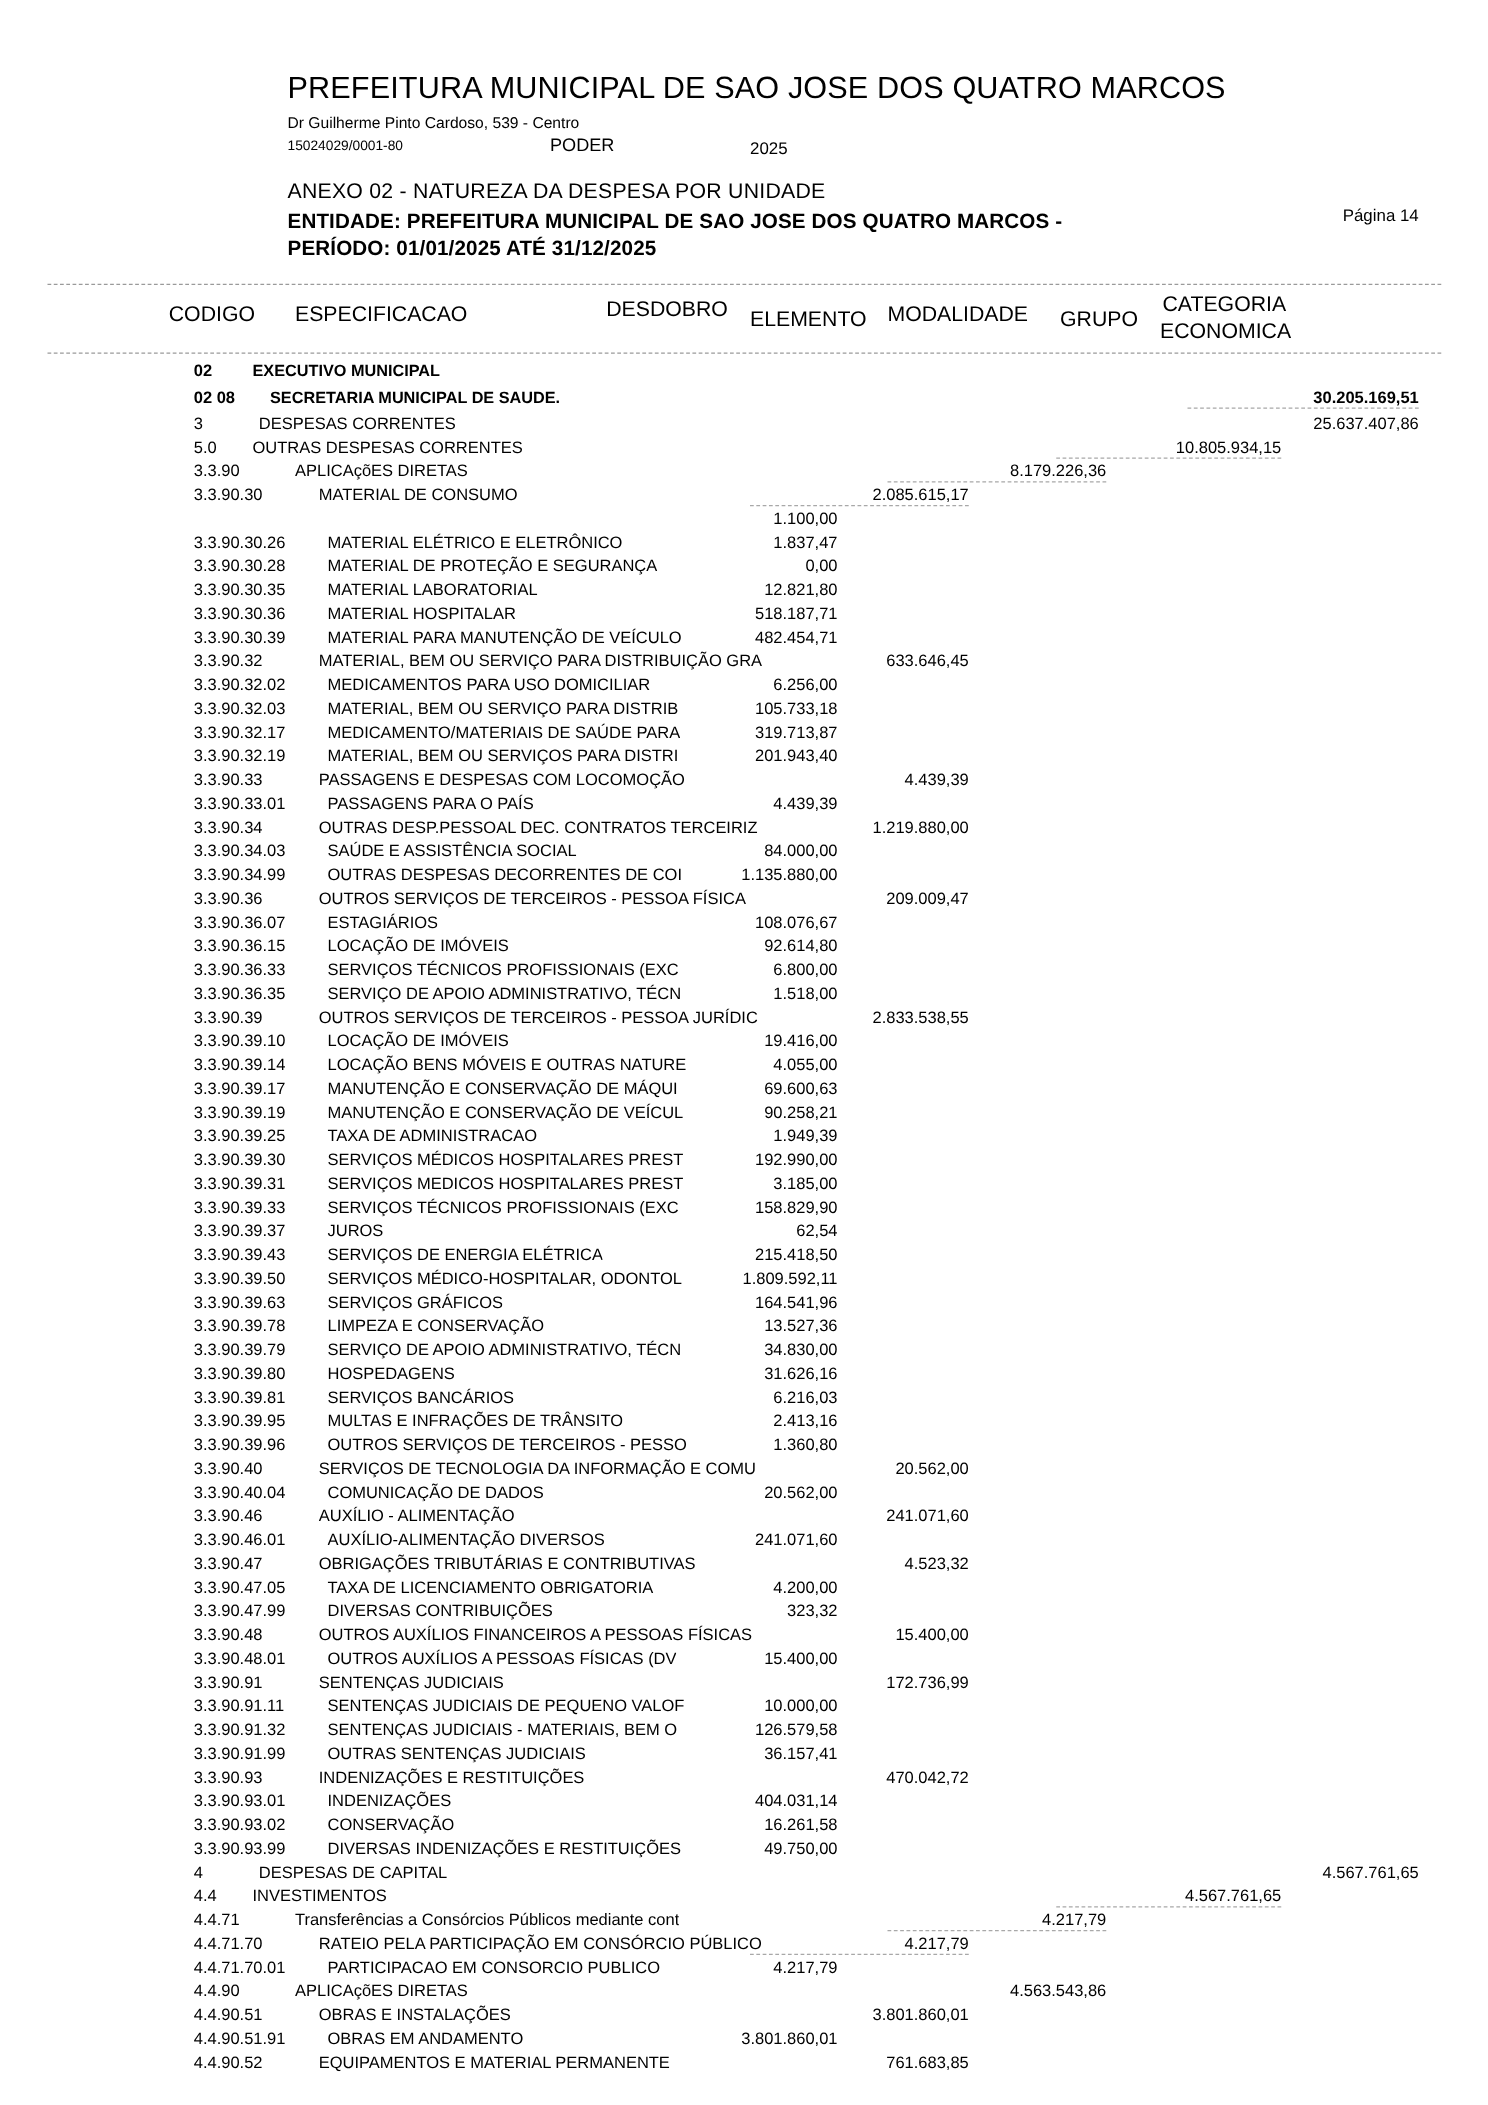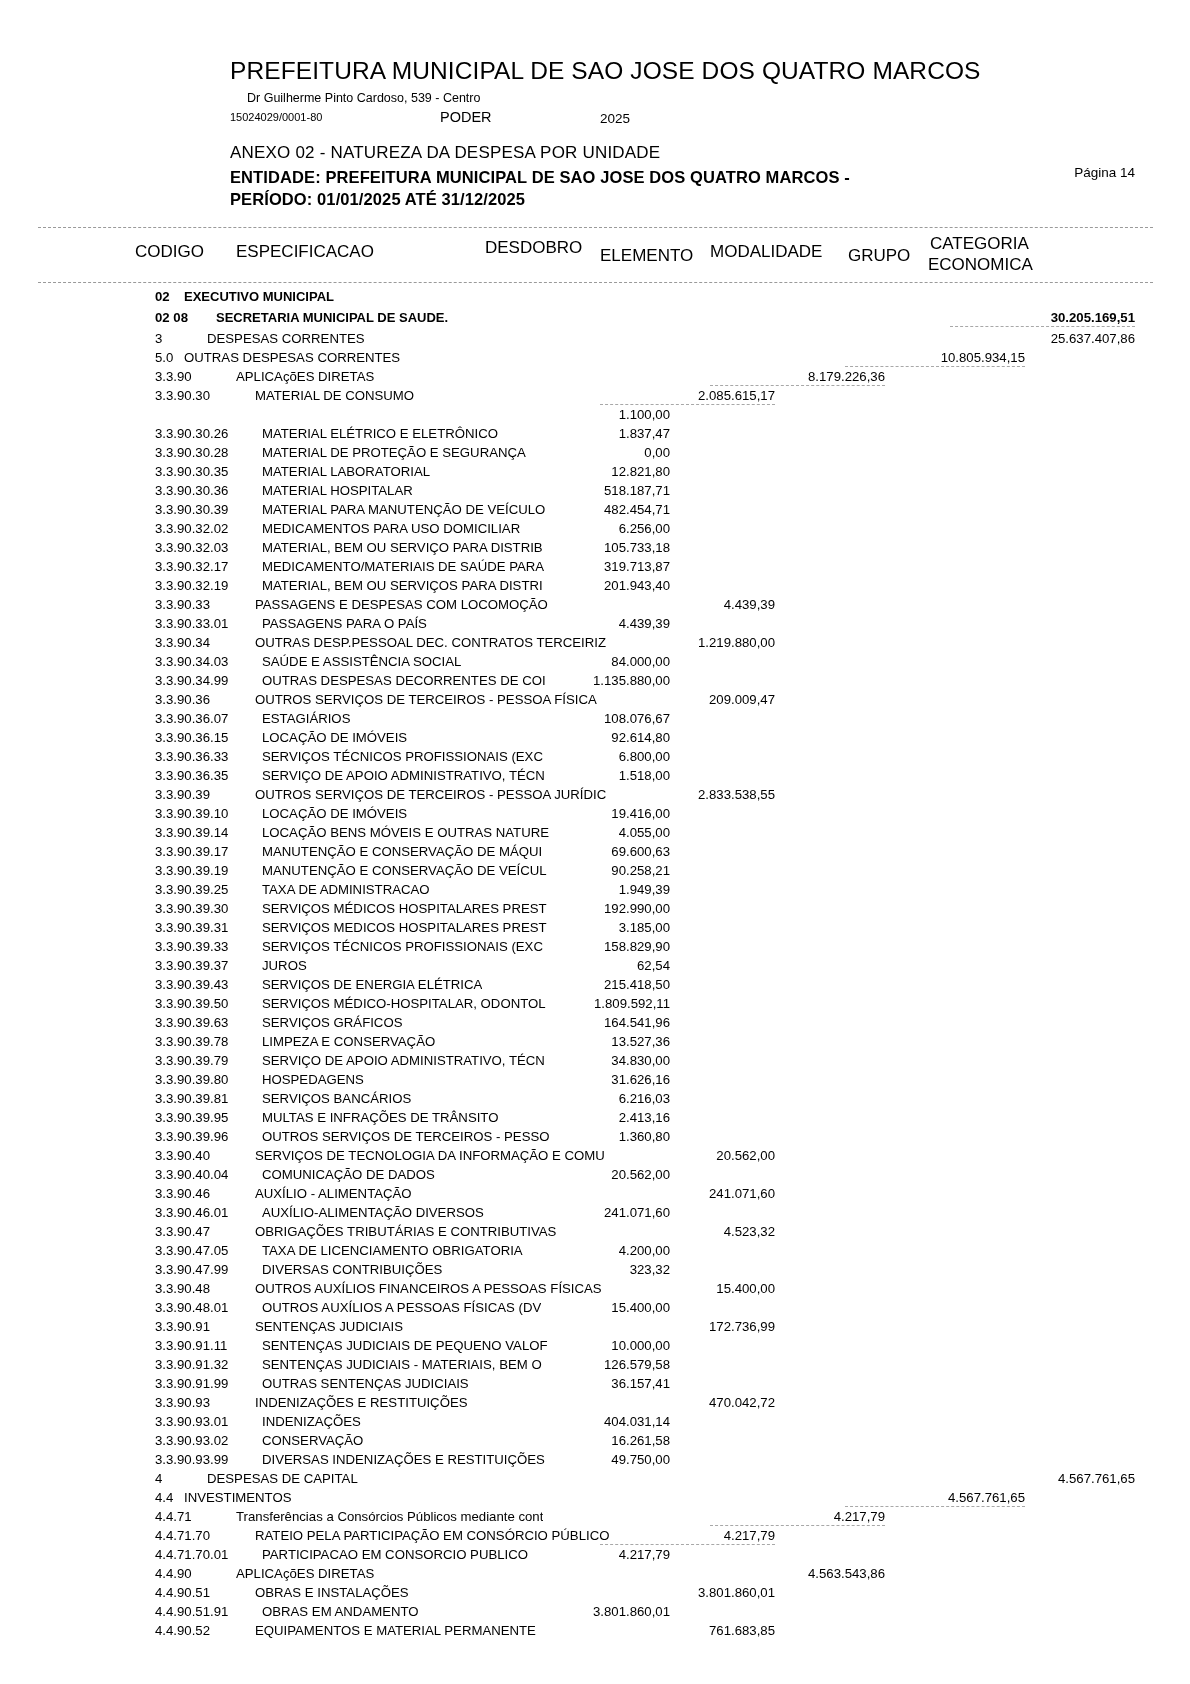--- a/index.html
+++ b/index.html
@@ -30,21 +30,20 @@
   }
   .org-title {
     font-size: 24.5px;
     letter-spacing: 0.1px;
     line-height: 1.1;
     white-space: nowrap;
   }
   .org-address {
     font-size: 12.5px;
     margin-top: 6px;
-    margin-left: 17px;
   }
   .cnpj-row {
     margin-top: 4px;
     font-size: 13.5px;
     position: relative;
     height: 20px;
   }
   .cnpj {
     position: absolute;
     left: 0;
@@ -137,21 +136,21 @@
     text-overflow: clip;
   }
   .row .val {
     position: absolute;
     top: 2px;
     text-align: right;
     white-space: nowrap;
   }
 
   
-  .d-200 { left: 184px; }
+  .d-200 { left: 202px; }
   .d-207 { left: 207px; }
   .d-216 { left: 216px; }
   .d-236 { left: 236px; }
   .d-255 { left: 255px; }
   .d-262 { left: 262px; }
 
   
   .v-desdobro  { right: 520px; width: 180px; }
   .v-elemento  { right: 415px; width: 180px; }
   .v-modalidade{ right: 305px; width: 180px; }
@@ -262,20 +261,25 @@
         <span class="code ">3.3.90.30.36</span>
         <span class="desc d-262">MATERIAL HOSPITALAR</span>
         <span class="val v-desdobro">518.187,71</span>
       </div>
       <div class="row">
         <span class="code ">3.3.90.30.39</span>
         <span class="desc d-262">MATERIAL PARA MANUTENÇÃO DE VEÍCULO</span>
         <span class="val v-desdobro">482.454,71</span>
       </div>
       <div class="row">
+        <span class="code ">3.3.90.32</span>
+        <span class="desc d-255">MATERIAL, BEM OU SERVIÇO PARA DISTRIBUIÇÃO GRA</span>
+        <span class="val v-elemento">633.646,45</span>
+      </div>
+      <div class="row">
         <span class="code ">3.3.90.32.02</span>
         <span class="desc d-262">MEDICAMENTOS PARA USO DOMICILIAR</span>
         <span class="val v-desdobro">6.256,00</span>
       </div>
       <div class="row">
         <span class="code ">3.3.90.32.03</span>
         <span class="desc d-262">MATERIAL, BEM OU SERVIÇO PARA DISTRIB</span>
         <span class="val v-desdobro">105.733,18</span>
       </div>
       <div class="row">

